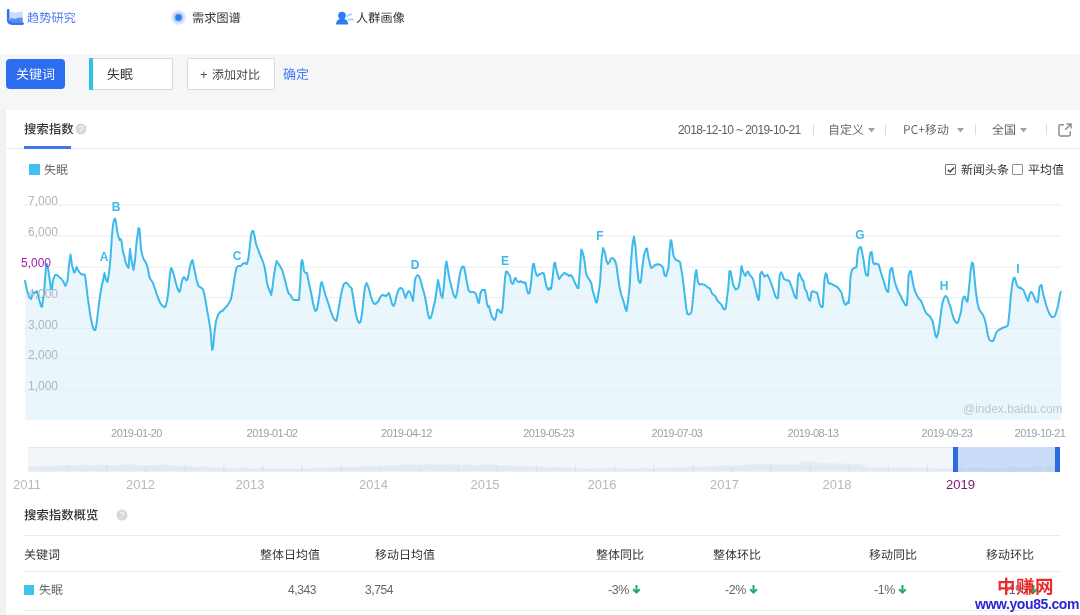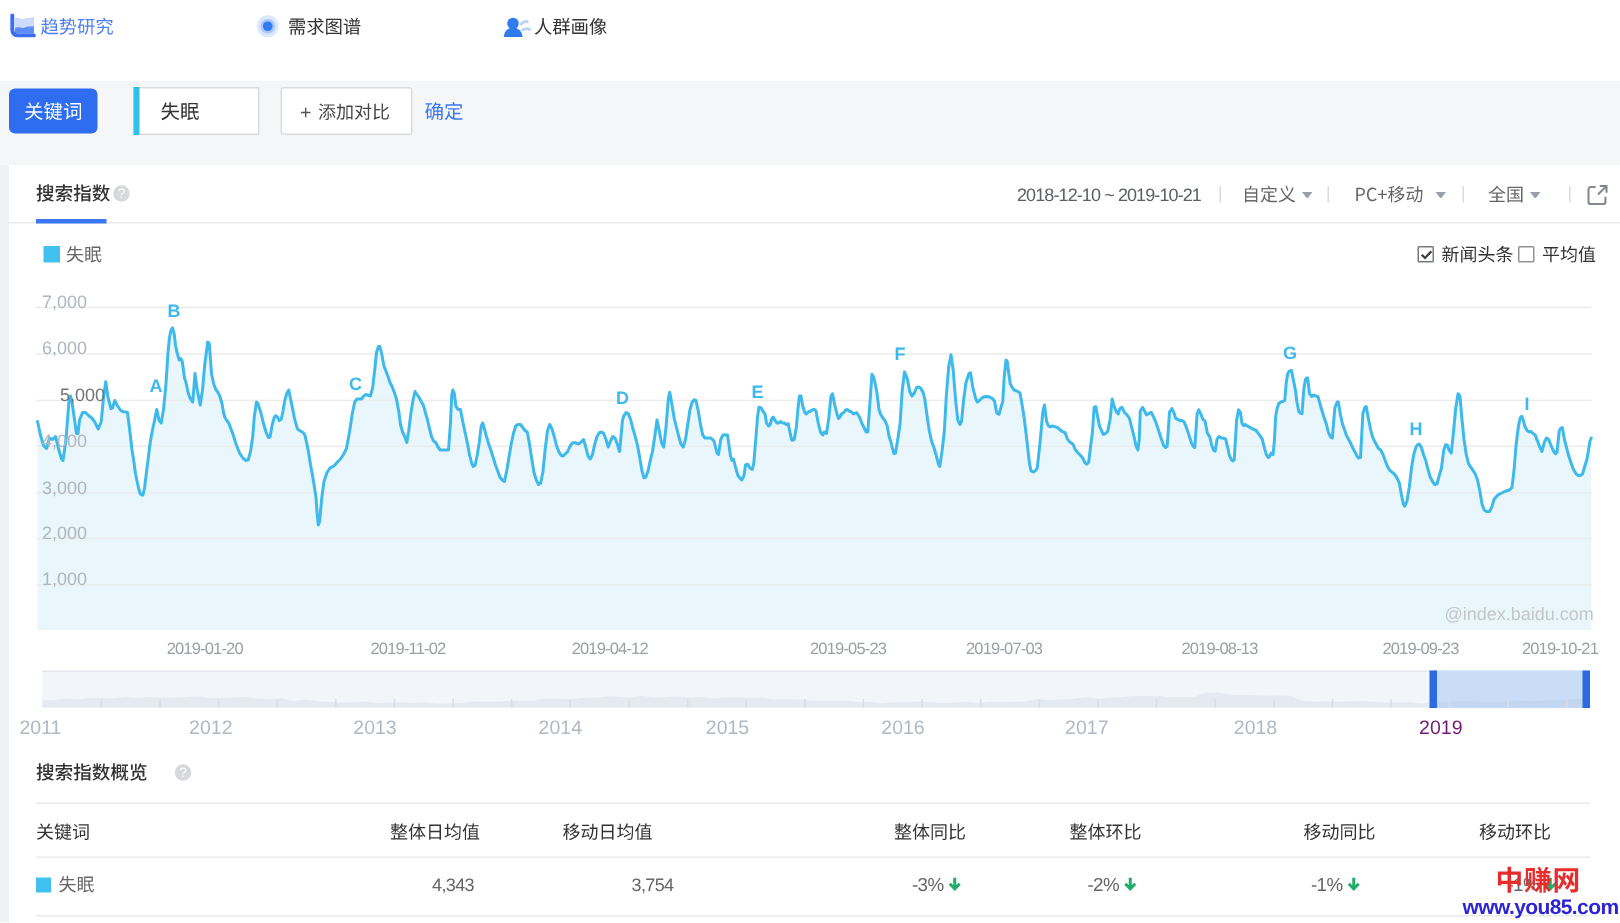--- a/index.html
+++ b/index.html
@@ -117,30 +117,30 @@
       <text x="237" y="260" text-anchor="middle" font-family="Liberation Sans" font-weight="bold" font-size="12" fill="#3db9ec">C</text>
       <text x="415" y="269" text-anchor="middle" font-family="Liberation Sans" font-weight="bold" font-size="12" fill="#3db9ec">D</text>
       <text x="505" y="265" text-anchor="middle" font-family="Liberation Sans" font-weight="bold" font-size="12" fill="#3db9ec">E</text>
       <text x="600" y="240" text-anchor="middle" font-family="Liberation Sans" font-weight="bold" font-size="12" fill="#3db9ec">F</text>
       <text x="860" y="239" text-anchor="middle" font-family="Liberation Sans" font-weight="bold" font-size="12" fill="#3db9ec">G</text>
       <text x="944" y="290" text-anchor="middle" font-family="Liberation Sans" font-weight="bold" font-size="12" fill="#3db9ec">H</text>
       <text x="1018" y="273" text-anchor="middle" font-family="Liberation Sans" font-weight="bold" font-size="12" fill="#3db9ec">I</text>
 </svg>
 <div style="position:absolute;left:28px;top:194px;font:12px 'Liberation Sans',sans-serif;color:#aeb6c0">7,000</div>
 <div style="position:absolute;left:28px;top:225px;font:12px 'Liberation Sans',sans-serif;color:#aeb6c0">6,000</div>
-<div style="position:absolute;left:40px;top:256px;font:12px 'Liberation Sans',sans-serif;color:#737373">5,000</div>
+<div style="position:absolute;left:21px;top:256px;font:12px 'Liberation Sans',sans-serif;color:#a21caf">5,000</div>
 <div style="position:absolute;left:28px;top:287px;font:12px 'Liberation Sans',sans-serif;color:#aeb6c0">4,000</div>
 <div style="position:absolute;left:28px;top:317.5px;font:12px 'Liberation Sans',sans-serif;color:#aeb6c0">3,000</div>
 <div style="position:absolute;left:28px;top:348px;font:12px 'Liberation Sans',sans-serif;color:#aeb6c0">2,000</div>
 <div style="position:absolute;left:28px;top:379px;font:12px 'Liberation Sans',sans-serif;color:#aeb6c0">1,000</div>
 <div style="position:absolute;left:103.5px;top:427px;width:66px;text-align:center;font:11px 'Liberation Sans',sans-serif;letter-spacing:-0.55px;color:#9aa0a6">2019-01-20</div>
-<div style="position:absolute;left:239px;top:427px;width:66px;text-align:center;font:11px 'Liberation Sans',sans-serif;letter-spacing:-0.55px;color:#9aa0a6">2019-11-02</div>
+<div style="position:absolute;left:239px;top:427px;width:66px;text-align:center;font:11px 'Liberation Sans',sans-serif;letter-spacing:-0.55px;color:#9aa0a6">2019-01-02</div>
 <div style="position:absolute;left:373.5px;top:427px;width:66px;text-align:center;font:11px 'Liberation Sans',sans-serif;letter-spacing:-0.55px;color:#9aa0a6">2019-04-12</div>
-<div style="position:absolute;left:540px;top:427px;width:66px;text-align:left;font:11px 'Liberation Sans',sans-serif;letter-spacing:-0.55px;color:#9aa0a6">2019-05-23</div>
-<div style="position:absolute;left:644px;top:427px;width:66px;font:11px 'Liberation Sans',sans-serif;letter-spacing:-0.55px;color:#9aa0a6">2019-07-03</div>
+<div style="position:absolute;left:508px;top:427px;width:66px;text-align:right;font:11px 'Liberation Sans',sans-serif;letter-spacing:-0.55px;color:#9aa0a6">2019-05-23</div>
+<div style="position:absolute;left:644px;top:427px;width:66px;text-align:center;font:11px 'Liberation Sans',sans-serif;letter-spacing:-0.55px;color:#9aa0a6">2019-07-03</div>
 <div style="position:absolute;left:780px;top:427px;width:66px;text-align:center;font:11px 'Liberation Sans',sans-serif;letter-spacing:-0.55px;color:#9aa0a6">2019-08-13</div>
 <div style="position:absolute;left:914px;top:427px;width:66px;text-align:center;font:11px 'Liberation Sans',sans-serif;letter-spacing:-0.55px;color:#9aa0a6">2019-09-23</div>
 <div style="position:absolute;left:1007px;top:427px;width:66px;text-align:center;font:11px 'Liberation Sans',sans-serif;letter-spacing:-0.55px;color:#9aa0a6">2019-10-21</div>
 <div style="position:absolute;left:963px;top:402px;font:12px 'Liberation Sans',sans-serif;color:#c3c7cd">@index.baidu.com</div>
 <div style="position:absolute;left:28px;top:447px;width:1032px;height:25px;background:#f2f5fa;border-top:1px solid #e4e9f1;box-sizing:border-box"></div>
 <div style="position:absolute;left:956px;top:447px;width:104px;height:25px;background:#c9dcf8"></div>
 <svg style="position:absolute;left:0;top:0" width="1080" height="615">
       <path d="M28,471.5 L28,466.8 L36,466.8 L44,465.7 L52,466.3 L60,465.3 L68,465.3 L76,465.6 L84,464.7 L92,465.4 L100,464.7 L108,465.2 L116,465.2 L124,464.7 L132,464.1 L140,465.4 L148,465.4 L156,465.0 L164,464.7 L172,465.6 L180,466.1 L188,465.5 L196,467.3 L204,466.3 L212,467.5 L220,468.0 L228,468.3 L236,468.2 L244,467.6 L252,468.8 L260,468.3 L268,468.2 L276,468.7 L284,468.4 L292,469.1 L300,469.0 L308,468.7 L316,467.7 L324,467.9 L332,467.8 L340,467.1 L348,467.1 L356,467.0 L364,465.9 L372,465.8 L380,466.2 L388,465.4 L396,465.2 L404,464.4 L412,464.5 L420,465.0 L428,463.8 L436,465.1 L444,464.6 L452,464.1 L460,465.1 L468,464.7 L476,465.6 L484,464.8 L492,464.8 L500,465.4 L508,465.2 L516,466.4 L524,466.1 L532,466.5 L540,466.8 L548,467.3 L556,467.0 L564,467.1 L572,468.0 L580,467.9 L588,469.0 L596,468.1 L604,468.2 L612,467.7 L620,468.0 L628,468.7 L636,468.5 L644,467.8 L652,468.7 L660,467.8 L668,468.0 L676,467.8 L684,467.6 L692,466.1 L700,466.9 L708,466.4 L716,465.9 L724,464.8 L732,465.9 L740,465.1 L748,464.7 L756,464.0 L764,464.1 L772,463.9 L780,464.9 L788,464.7 L796,464.8 L804,461.6 L812,461.7 L820,463.2 L828,463.4 L836,463.5 L844,463.8 L852,463.7 L860,463.8 L868,467.2 L876,467.9 L884,467.5 L892,467.8 L900,467.7 L908,467.3 L916,467.9 L924,468.3 L932,468.3 L940,468.2 L948,469.2 L956,467.8 L964,467.9 L972,467.6 L980,467.6 L988,468.0 L996,467.8 L1004,468.0 L1012,466.8 L1020,467.5 L1028,467.2 L1036,466.6 L1044,466.4 L1052,465.8 L1060,466.1 L1060,471.5 Z" fill="#9fb2cc" opacity="0.16"></path>
     </svg>
 <svg style="position:absolute;left:0;top:0" width="1080" height="615">
@@ -210,21 +210,21 @@
     </svg>
 <svg style="position:absolute;left:986.0px;top:547.3px;overflow:visible" width="48" height="16">
       <path d="M4.1 -10C3.3 -9.6 1.9 -9.3 0.7 -9C0.8 -8.8 0.9 -8.5 0.9 -8.3C1.4 -8.4 1.9 -8.5 2.4 -8.6V-6.6H0.6V-5.8H2.2C1.8 -4.4 1.1 -2.9 0.4 -2C0.5 -1.8 0.8 -1.4 0.9 -1.2C1.4 -1.9 2 -3.1 2.4 -4.4V1H3.2V-4.6C3.6 -4 4 -3.3 4.2 -3L4.7 -3.7C4.5 -4 3.5 -5.2 3.2 -5.5V-5.8H4.7V-6.6H3.2V-8.8C3.7 -8.9 4.2 -9.1 4.6 -9.3ZM6.1 -7.1C6.5 -6.8 7 -6.5 7.3 -6.2C6.5 -5.7 5.5 -5.4 4.6 -5.2C4.8 -5 5 -4.7 5.1 -4.5C7.5 -5.1 9.8 -6.4 10.8 -8.7L10.2 -9L10.1 -8.9H7.8C8.1 -9.3 8.4 -9.6 8.6 -9.9L7.7 -10.1C7.1 -9.2 6 -8.2 4.6 -7.4C4.8 -7.3 5 -7 5.2 -6.8C5.9 -7.2 6.5 -7.7 7.1 -8.2H9.6C9.2 -7.6 8.7 -7.1 8 -6.6C7.7 -6.9 7.2 -7.3 6.8 -7.5ZM6.7 -2.3C7.2 -2 7.7 -1.6 8.1 -1.2C7 -0.5 5.7 0 4.3 0.3C4.5 0.5 4.7 0.8 4.8 1C7.8 0.3 10.4 -1.2 11.5 -4.4L10.9 -4.7L10.8 -4.6H8.7C8.9 -4.9 9.1 -5.2 9.3 -5.5L8.4 -5.7C7.8 -4.6 6.5 -3.4 4.7 -2.6C4.9 -2.4 5.2 -2.1 5.3 -2C6.4 -2.5 7.3 -3.1 8 -3.8H10.3C9.9 -3 9.4 -2.3 8.7 -1.8C8.4 -2.1 7.8 -2.5 7.4 -2.8Z M13.1 -9.1V-8.3H17.7V-9.1ZM19.8 -9.9C19.8 -9 19.8 -8.2 19.8 -7.3H18.1V-6.4H19.8C19.6 -3.7 19.1 -1.2 17.5 0.3C17.7 0.4 18 0.7 18.2 0.9C20 -0.7 20.5 -3.5 20.7 -6.4H22.4C22.3 -2.2 22.2 -0.6 21.8 -0.2C21.7 -0.1 21.6 -0 21.4 -0C21.1 -0 20.5 -0 19.8 -0.1C20 0.1 20.1 0.5 20.1 0.8C20.7 0.8 21.4 0.8 21.7 0.8C22.1 0.7 22.4 0.6 22.6 0.3C23 -0.2 23.2 -1.9 23.3 -6.9C23.3 -7 23.3 -7.3 23.3 -7.3H20.7C20.7 -8.2 20.7 -9 20.7 -9.9ZM13.1 -0.5 13.1 -0.5V-0.5C13.4 -0.7 13.8 -0.8 17.1 -1.6L17.4 -0.8L18.1 -1C17.9 -1.9 17.4 -3.3 16.9 -4.4L16.2 -4.2C16.4 -3.6 16.7 -3 16.9 -2.3L14 -1.7C14.5 -2.8 14.9 -4.2 15.2 -5.4H17.9V-6.2H12.6V-5.4H14.3C14 -4 13.5 -2.6 13.3 -2.2C13.1 -1.7 13 -1.4 12.8 -1.4C12.9 -1.1 13 -0.7 13.1 -0.5Z M32.1 -5.9C33 -4.9 34.1 -3.5 34.6 -2.7L35.3 -3.3C34.8 -4.1 33.7 -5.4 32.8 -6.4ZM24.4 -1.2 24.7 -0.4C25.6 -0.7 26.9 -1.2 28.1 -1.6L28 -2.4L26.8 -2V-5H27.8V-5.8H26.8V-8.4H28.1V-9.3H24.5V-8.4H25.9V-5.8H24.7V-5H25.9V-1.7ZM28.7 -9.3V-8.4H31.8C31 -6.3 29.7 -4.5 28.2 -3.3C28.5 -3.1 28.8 -2.7 29 -2.5C29.8 -3.3 30.6 -4.2 31.2 -5.3V0.9H32.1V-6.9C32.3 -7.4 32.6 -7.9 32.7 -8.4H35.3V-9.3Z M37.5 0.9C37.8 0.7 38.2 0.5 41.5 -0.6C41.5 -0.8 41.4 -1.2 41.4 -1.5L38.5 -0.6V-5.5H41.5V-6.4H38.5V-9.9H37.5V-0.8C37.5 -0.3 37.3 -0 37.1 0.1C37.2 0.3 37.4 0.6 37.5 0.9ZM42.4 -10V-1C42.4 0.3 42.7 0.6 43.9 0.6C44.1 0.6 45.5 0.6 45.7 0.6C47 0.6 47.2 -0.2 47.3 -2.6C47.1 -2.6 46.7 -2.8 46.4 -3C46.4 -0.8 46.3 -0.2 45.7 -0.2C45.4 -0.2 44.2 -0.2 44 -0.2C43.4 -0.2 43.3 -0.3 43.3 -1V-4.5C44.7 -5.3 46.1 -6.2 47.1 -7.1L46.4 -7.9C45.6 -7.1 44.5 -6.2 43.3 -5.5V-10Z" transform="translate(0,12.0)" fill="#333333"></path>
     </svg>
 <div style="position:absolute;left:24px;top:571px;width:1036px;height:1px;background:#eaeaea"></div>
 <div style="position:absolute;left:24px;top:585px;width:10px;height:10px;background:#41c1f0"></div>
 <svg style="position:absolute;left:39.0px;top:582.3px;overflow:visible" width="24" height="16">
       <path d="M5.5 -10.1V-8H3.2C3.4 -8.5 3.6 -9.1 3.8 -9.7L2.8 -9.9C2.4 -8.3 1.7 -6.7 0.7 -5.7C0.9 -5.6 1.4 -5.3 1.6 -5.2C2 -5.7 2.4 -6.3 2.8 -7.1H5.5V-6.3C5.5 -5.8 5.4 -5.2 5.4 -4.7H0.6V-3.8H5.1C4.6 -2.2 3.4 -0.8 0.5 0.2C0.7 0.4 1 0.8 1.1 1C4.1 -0.1 5.5 -1.7 6 -3.4C7 -1.2 8.5 0.3 11.1 1C11.2 0.7 11.4 0.3 11.7 0.1C9.2 -0.4 7.6 -1.8 6.8 -3.8H11.4V-4.7H6.3C6.4 -5.2 6.4 -5.8 6.4 -6.3V-7.1H10.4V-8H6.4V-10.1Z M15.3 -6.1V-4.4H13.7V-6.1ZM15.3 -6.9H13.7V-8.5H15.3ZM15.3 -3.6V-1.8H13.7V-3.6ZM12.9 -9.3V0H13.7V-1H16.2V-9.3ZM19.8 -6.2C19.9 -5.6 19.9 -5 19.9 -4.4H17.9V-6.2ZM16.9 1C17.1 0.9 17.5 0.7 20.2 0C20.2 -0.2 20.1 -0.6 20.2 -0.8L17.9 -0.3V-3.6H20C20.4 -0.9 21.1 0.9 22.4 0.9C23.2 0.9 23.5 0.4 23.6 -1.3C23.4 -1.3 23.1 -1.5 22.9 -1.7C22.9 -0.5 22.8 -0 22.5 -0C21.8 0 21.2 -1.4 20.9 -3.6H23.5V-4.4H20.8C20.8 -5 20.7 -5.6 20.7 -6.2H22.9V-9.6H17.1V-0.7C17.1 -0.1 16.7 0.2 16.4 0.3C16.6 0.5 16.8 0.8 16.9 1ZM17.9 -8.7H22V-7H17.9Z" transform="translate(0,12.0)" fill="#666666"></path>
     </svg>
 <div style="position:absolute;left:262px;top:583px;width:80px;text-align:center;font:12px 'Liberation Sans',sans-serif;letter-spacing:-0.4px;color:#666">4,343</div>
-<div style="position:absolute;left:395px;top:583px;width:80px;text-align:center;font:12px 'Liberation Sans',sans-serif;letter-spacing:-0.4px;color:#666">3,754</div>
+<div style="position:absolute;left:365px;top:583px;width:80px;font:12px 'Liberation Sans',sans-serif;letter-spacing:-0.4px;color:#666">3,754</div>
 <div style="position:absolute;left:581px;top:583px;width:48px;text-align:right;font:12.5px 'Liberation Sans',sans-serif;letter-spacing:-0.4px;color:#666">-3%</div>
 <svg style="position:absolute;left:632px;top:584.5px" width="9" height="11">
       <path d="M4.5 0 L4.5 7 M1.2 4.2 L4.5 7.6 L7.8 4.2" stroke="#22ac6a" stroke-width="2" fill="none"></path>
     </svg>
 <div style="position:absolute;left:698px;top:583px;width:48px;text-align:right;font:12.5px 'Liberation Sans',sans-serif;letter-spacing:-0.4px;color:#666">-2%</div>
 <svg style="position:absolute;left:749px;top:584.5px" width="9" height="11">
       <path d="M4.5 0 L4.5 7 M1.2 4.2 L4.5 7.6 L7.8 4.2" stroke="#22ac6a" stroke-width="2" fill="none"></path>
     </svg>
 <div style="position:absolute;left:847px;top:583px;width:48px;text-align:right;font:12.5px 'Liberation Sans',sans-serif;letter-spacing:-0.4px;color:#666">-1%</div>
 <svg style="position:absolute;left:898px;top:584.5px" width="9" height="11">

